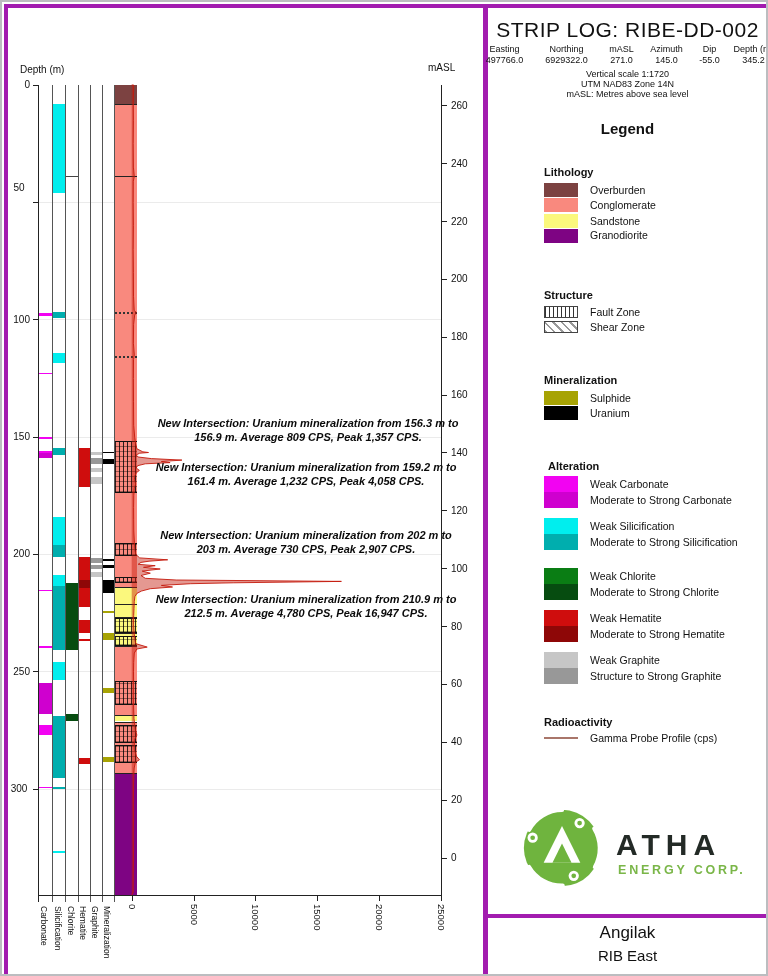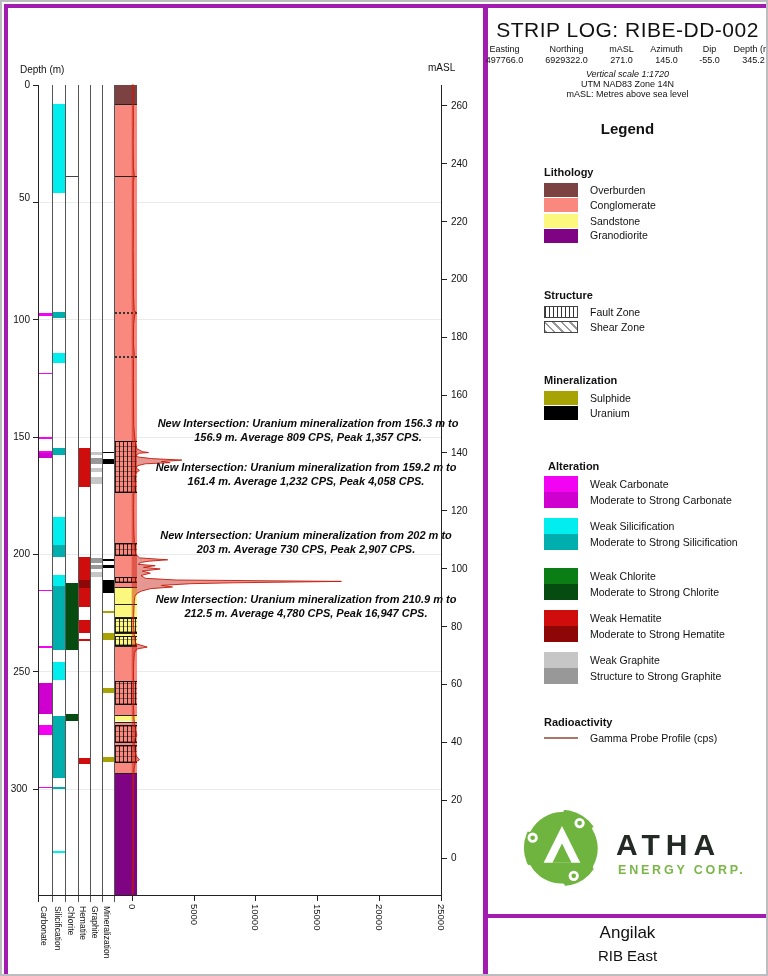--- a/index.html
+++ b/index.html
@@ -121,21 +121,21 @@
       <div style="position: absolute; left: 65px; top: 85px; width: 1px; height: 817px; background: rgb(85, 85, 85);"></div>
       <div style="position: absolute; left: 78px; top: 85px; width: 1px; height: 817px; background: rgb(85, 85, 85);"></div>
       <div style="position: absolute; left: 90px; top: 85px; width: 1px; height: 817px; background: rgb(85, 85, 85);"></div>
       <div style="position: absolute; left: 102px; top: 85px; width: 1px; height: 817px; background: rgb(85, 85, 85);"></div>
       <div style="position: absolute; left: 114px; top: 85px; width: 1px; height: 817px; background: rgb(85, 85, 85);"></div>
       <div style="position: absolute; left: 38px; top: 895px; width: 404px; height: 1px; background: rgb(34, 34, 34);"></div>
       <div style="position: absolute; left: 441px; top: 85px; width: 1px; height: 810px; background: rgb(34, 34, 34);"></div>
       <div style="position: absolute; left: 33px; top: 84.5px; width: 5px; height: 1px; background: rgb(34, 34, 34);"></div>
       <div class="tick-label" style="position: absolute; left: 8px; top: 79px; width: 22px; text-align: right;">0</div>
       <div style="position: absolute; left: 33px; top: 201.85px; width: 5px; height: 1px; background: rgb(34, 34, 34);"></div>
-      <div class="tick-label" style="position: absolute; left: 8px; top: 192px; width: 22px; text-align: right;">50</div>
+      <div class="tick-label" style="position: absolute; left: 8px; top: 182px; width: 22px; text-align: center;">50</div>
       <div style="position: absolute; left: 33px; top: 319.2px; width: 5px; height: 1px; background: rgb(34, 34, 34);"></div>
       <div class="tick-label" style="position: absolute; left: 8px; top: 313.7px; width: 22px; text-align: right;">100</div>
       <div style="position: absolute; left: 33px; top: 436.55px; width: 5px; height: 1px; background: rgb(34, 34, 34);"></div>
       <div class="tick-label" style="position: absolute; left: 8px; top: 431.05px; width: 22px; text-align: right;">150</div>
       <div style="position: absolute; left: 33px; top: 553.9px; width: 5px; height: 1px; background: rgb(34, 34, 34);"></div>
       <div class="tick-label" style="position: absolute; left: 8px; top: 548.4px; width: 22px; text-align: right;">200</div>
       <div style="position: absolute; left: 33px; top: 671.25px; width: 5px; height: 1px; background: rgb(34, 34, 34);"></div>
       <div class="tick-label" style="position: absolute; left: 8px; top: 665.75px; width: 22px; text-align: right;">250</div>
       <div style="position: absolute; left: 33px; top: 788.6px; width: 5px; height: 1px; background: rgb(34, 34, 34);"></div>
       <div class="tick-label" style="position: absolute; left: 8px; top: 783.1px; width: 22px; text-align: center;">300</div>
@@ -223,21 +223,21 @@
             <div>Dip</div>
             <div>-55.0</div>
           </div>
           <div style="width: 46px; text-align: center; font-size: 9px; line-height: 1.25;">
             <div>Depth (m)</div>
             <div>345.2</div>
           </div>
         </div>
     </div>
 
-    <div class="abs small center" style="left:0;top:61px;width:279px;font-style:italic;">Vertical scale 1:1720</div>
+    <div class="abs small center" style="left:0;top:61px;width:279px;">Vertical scale 1:1720</div>
     <div class="abs small center" style="left:0;top:71px;width:279px;">UTM NAD83 Zone 14N</div>
     <div class="abs small center" style="left:0;top:81px;width:279px;">mASL: Metres above sea level</div>
 
     <div class="abs center bold" style="left:0;top:112px;width:279px;font-size:15px;">Legend</div>
 
     <div class="abs legend-head" style="left:56px;top:158px;">Lithology</div>
     <div class="abs" style="left:56px;top:174px;">
         <div style="display: flex; align-items: center; height: 15.5px;">
           <div style="width: 34px; height: 14px; background: rgb(124, 66, 65);"></div>
           <div class="legend-label" style="margin-left: 12px;">Overburden</div>

